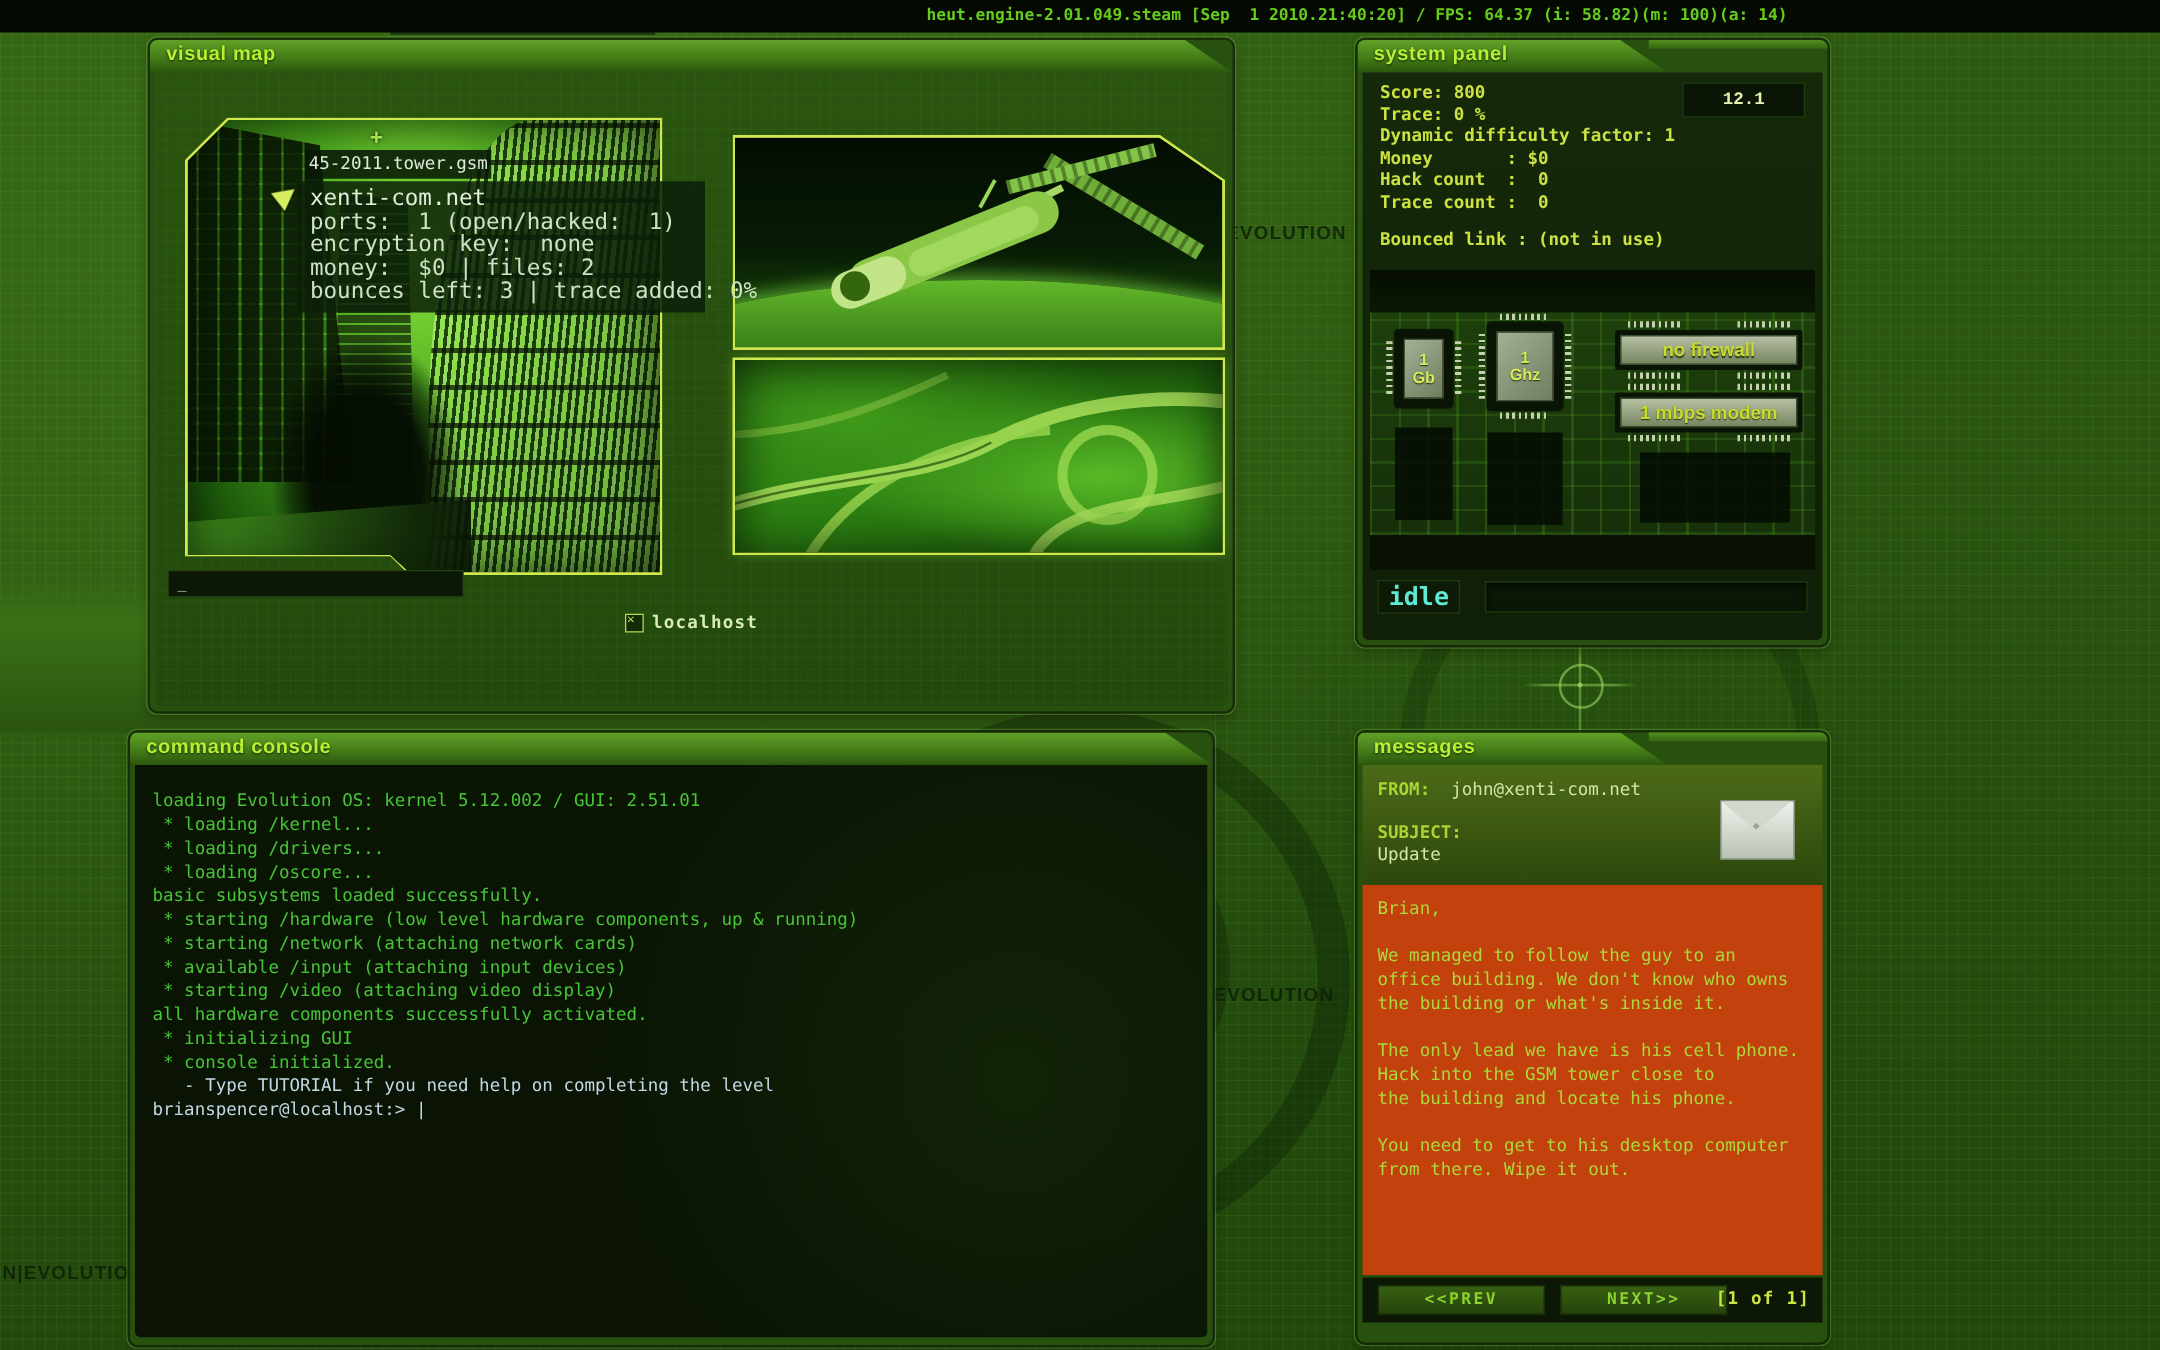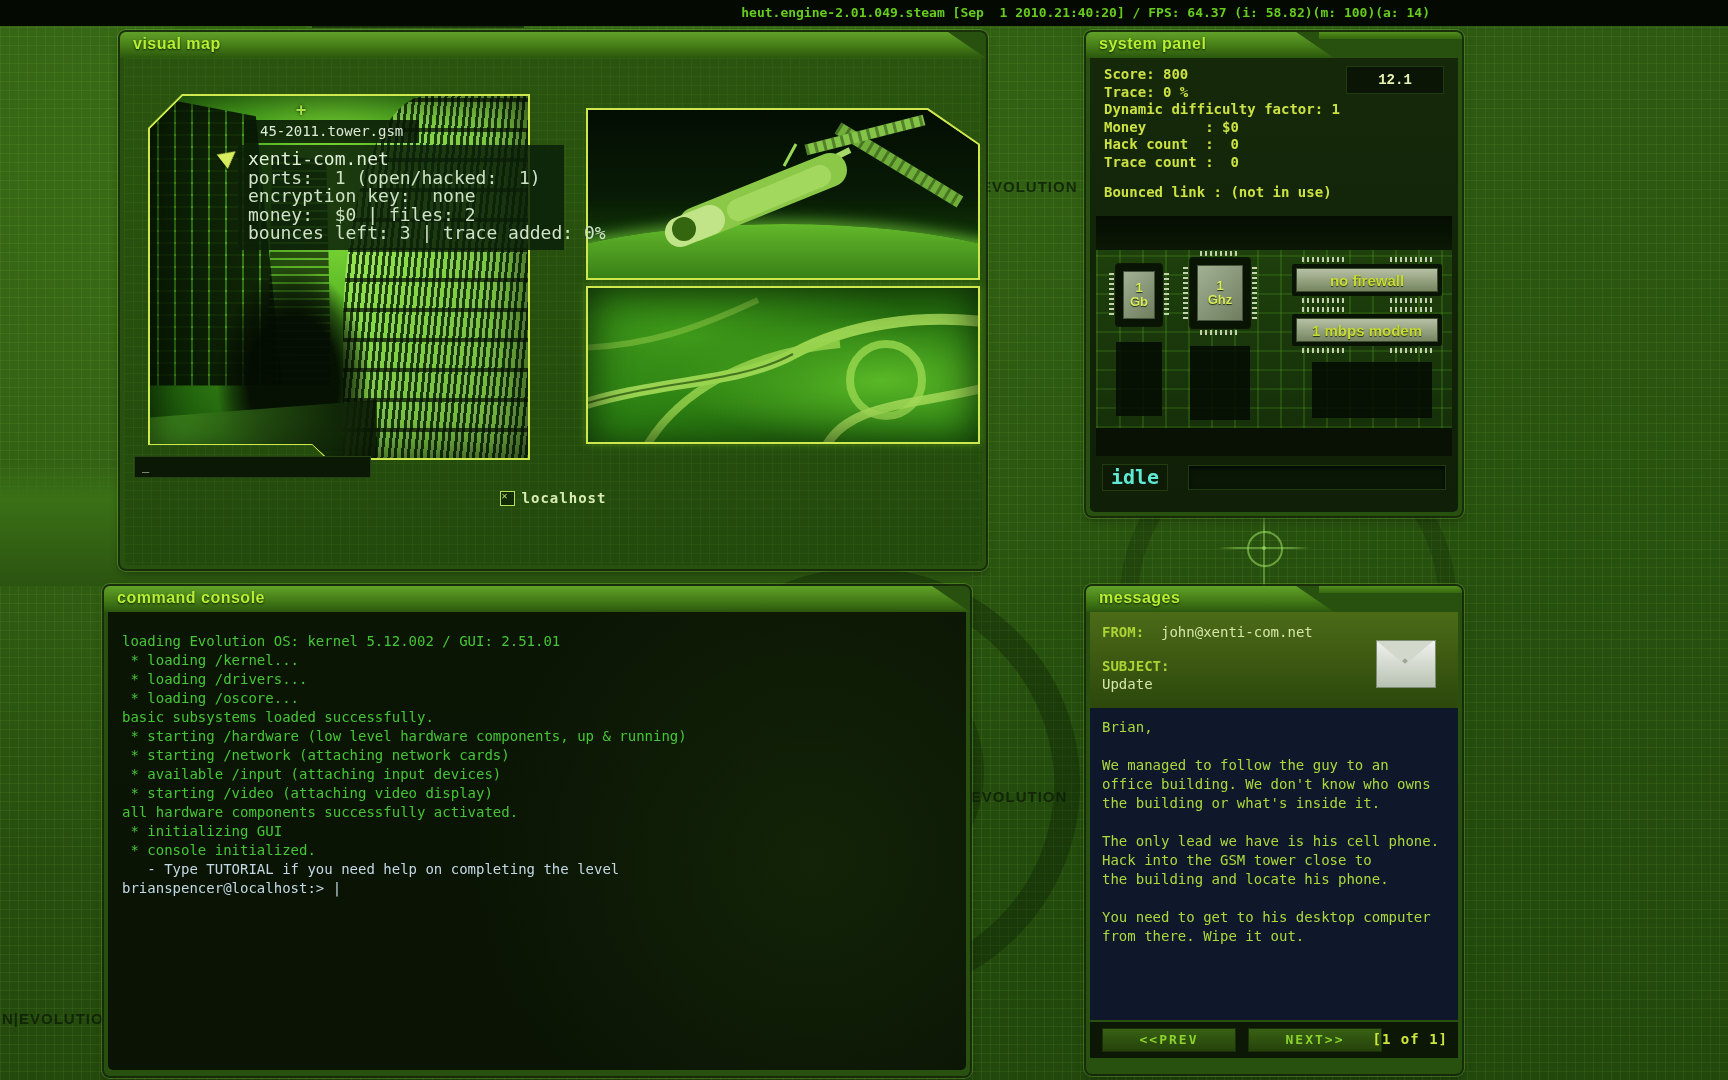--- a/index.html
+++ b/index.html
@@ -86,21 +86,21 @@
   .ph-s-svg{position:absolute;inset:0;}
   
   .ph-a-bg{position:absolute;inset:0;background:
     radial-gradient(ellipse at 25% 30%,#3f9a1a,transparent 55%),
     radial-gradient(ellipse at 75% 60%,#59b826,transparent 50%),
     radial-gradient(ellipse at 50% 95%,#2a7a11,transparent 60%),
     linear-gradient(180deg,#236a0e,#2f8a14);}
   .ph-a-svg{position:absolute;inset:0;}
   
   .vm-marker{position:absolute;left:172px;top:42px;color:#a6e04a;font-size:17px;font-weight:bold;z-index:3;text-shadow:0 0 3px #0a1c04;}
-  .vm-tooltip{position:absolute;left:120px;top:62px;height:23px;line-height:23px;padding:0 16px;background:rgba(8,24,6,.88);color:#dcead8;font-size:14px;z-index:3;white-space:pre;}
+  .vm-tooltip{position:absolute;left:120px;top:62px;height:23px;line-height:23px;padding:0 3px;background:rgba(8,24,6,.88);color:#dcead8;font-size:14px;z-index:3;white-space:pre;}
   .vm-info{position:absolute;left:114px;top:87px;width:306px;background:rgba(10,32,8,.86);padding:5px 10px 7px 10px;z-index:3;font-size:18px;line-height:18.5px;color:#cfe2c6;}
   .vm-info .host{color:#e2f0da;}
   .vm-info div{white-space:pre;}
   .vm-arrow{position:absolute;left:96px;top:90px;width:0;height:0;z-index:4;
     border-bottom:17px solid #d6ee5e;border-left:9px solid transparent;border-right:9px solid transparent;
     transform:rotate(52deg);filter:drop-shadow(1px 1px 1px rgba(5,12,2,.8));}
   .vm-localhost{position:absolute;left:0;right:0;top:388px;display:flex;justify-content:center;align-items:center;gap:7px;z-index:3;margin-top:44px;}
   .lh-icon{width:13px;height:13px;border:1px solid #b9e052;background:rgba(12,28,5,.7);position:relative;}
   .lh-icon::before{content:"\2715";position:absolute;left:1px;top:-2px;font-size:10px;color:#b9e052;}
   .vm-localhost span{font-size:14px;font-weight:bold;color:#d9ecb4;letter-spacing:1px;}
@@ -153,21 +153,21 @@
   .ms-header{position:absolute;left:4px;right:4px;top:26px;height:96px;
     background:linear-gradient(180deg,#4c6b17 0%,#3b5711 55%,#2c480c 100%);border-radius:0 0 0 0;}
   .ms-from{position:absolute;left:12px;top:12px;font-size:14px;white-space:pre;}
   .ms-label{color:#a9d434;font-weight:bold;} .ms-value{color:#d4e6a8;}
   .ms-subj-l{position:absolute;left:12px;top:46px;font-size:14px;}
   .ms-subj-v{position:absolute;left:12px;top:64px;font-size:14px;}
   .envelope{position:absolute;right:22px;top:28px;width:58px;height:46px;background:linear-gradient(180deg,#f0f2ee,#b8c2b2);border:1px solid #7e8c74;}
   .envelope::before{content:"";position:absolute;left:0px;top:0px;width:0;height:0;
     border-left:28px solid transparent;border-right:28px solid transparent;border-top:24px solid #d2d8cc;}
   .envelope::after{content:"";position:absolute;left:26px;top:18px;width:4px;height:4px;background:#9aa690;transform:rotate(45deg);}
-  .ms-bodybox{position:absolute;left:4px;right:4px;top:122px;bottom:54px;background:#0f172a;}
+  .ms-bodybox{position:absolute;left:4px;right:4px;top:122px;bottom:54px;background:#c2410c;}
   .ms-lines{position:absolute;left:12px;top:10px;font-size:14px;line-height:19px;}
   .ms-lines .line{white-space:pre;color:#acd83c;}
   .ms-footer{position:absolute;left:4px;right:4px;bottom:16px;height:36px;background:#0c1705;}
   .ms-btn{position:absolute;top:6px;width:132px;height:22px;text-align:center;line-height:22px;
     background:linear-gradient(180deg,#38601３,#386013 0%,#25430b 100%);background:linear-gradient(180deg,#386013,#25430b);
     border:1px solid #193008;color:#8ad42c;font-weight:bold;font-size:13px;letter-spacing:2px;cursor:pointer;}
   .btn-prev{left:12px;} .btn-next{left:158px;}
   .ms-page{position:absolute;right:10px;top:6px;line-height:22px;color:#cde63f;font-weight:bold;font-size:14px;letter-spacing:1px;white-space:pre;}
 </style>
 </head>

